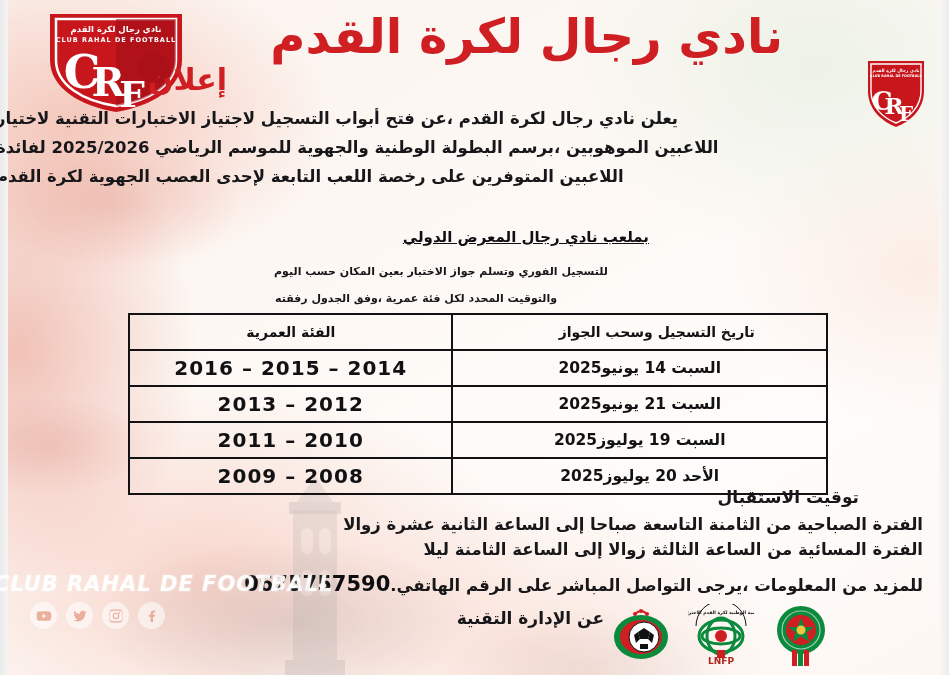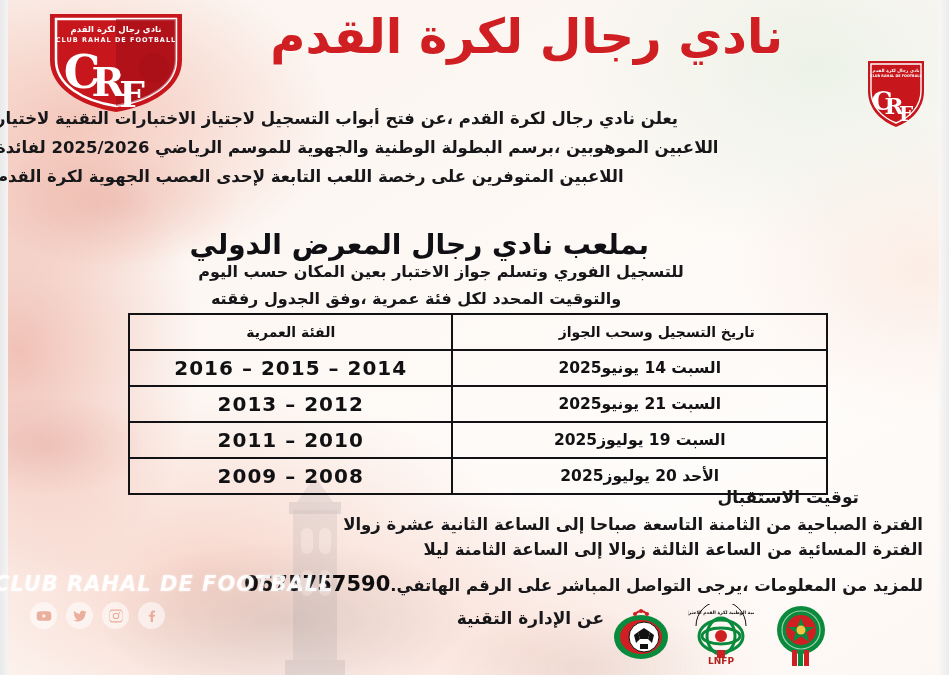--- a/index.html
+++ b/index.html
@@ -54,24 +54,24 @@
     color:#17171a;font-size:16.5px;line-height:29px;white-space:nowrap;
     font-weight:600;letter-spacing:0px;
   }
   .bline.l1{margin-right:0px;}
   .bline.l2{margin-right:7px;}
   .bline.l3{margin-right:30px;}
   .bline.l4{margin-right:58px;}
 
   .venue{
     position:absolute;right:300px;top:228px;
-    color:#101014;font-size:28px;font-weight:bold;white-space:nowrap;
+    color:#101014;font-size:15px;font-weight:bold;white-space:nowrap;text-decoration:underline;
   }
   .inst{position:absolute;right:140px;top:258px;width:700px;text-align:center;}
-  .inst .iline{color:#17171a;font-size:16px;line-height:27px;font-weight:600;white-space:nowrap;}
+  .inst .iline{color:#17171a;font-size:11px;line-height:27px;font-weight:600;white-space:nowrap;}
   .inst .iline.i1{margin-right:36px;}
   .inst .iline.i2{margin-right:86px;}
 
   
   .tbl{position:absolute;left:128px;top:313px;width:700px;border-collapse:collapse;}
   .tbl td,.tbl th{
     border:2px solid #121214;height:34px;padding:0 10px;
     background:transparent;
   }
   .tbl th{font-size:14px;font-weight:bold;color:#121214;}
@@ -144,20 +144,21 @@
     <path d="M3 3 h56 v30 c0 18 -13 30 -28 36 C16 63 3 51 3 33 Z" fill="#c8161d"></path>
     <path d="M6 6 h50 v27 c0 16 -12 27 -25 32 C18 60 6 49 6 33 Z" fill="none" stroke="#fff" stroke-width="1.4"></path>
     <text x="31" y="14" text-anchor="middle" font-size="4.4" font-weight="bold" fill="#fff" font-family="DejaVu Sans, sans-serif">نادي رجال لكرة القدم</text>
     <text x="31" y="19" text-anchor="middle" font-size="3.4" font-weight="bold" fill="#fff" font-family="DejaVu Sans, sans-serif">CLUB RAHAL DE FOOTBALL</text>
     <text x="17" y="52" text-anchor="middle" font-size="26" font-weight="bold" fill="#fff" font-family="DejaVu Serif, serif">C</text>
     <text x="29" y="56" text-anchor="middle" font-size="23" font-weight="bold" fill="#fff" font-family="DejaVu Serif, serif">R</text>
     <text x="41" y="63" text-anchor="middle" font-size="20" font-weight="bold" fill="#fff" font-family="DejaVu Serif, serif">F</text>
   </svg>
 
   <div class="title">نادي رجال لكرة القدم</div>
+  <div class="subtitle">إعلان</div>
 
   <div class="body-block">
     <div class="bline l1">يعلن نادي رجال لكرة القدم ،عن فتح أبواب التسجيل لاجتياز الاختبارات التقنية لاختيار</div>
     <div class="bline l2">اللاعبين الموهوبين ،برسم البطولة الوطنية والجهوية للموسم الرياضي 2025/2026 لفائدة</div>
     <div class="bline l3">اللاعبين المتوفرين على رخصة اللعب التابعة لإحدى العصب الجهوية لكرة القدم</div>
   </div>
 
   <div class="venue">بملعب نادي رجال المعرض الدولي</div>
 
   <div class="inst">

